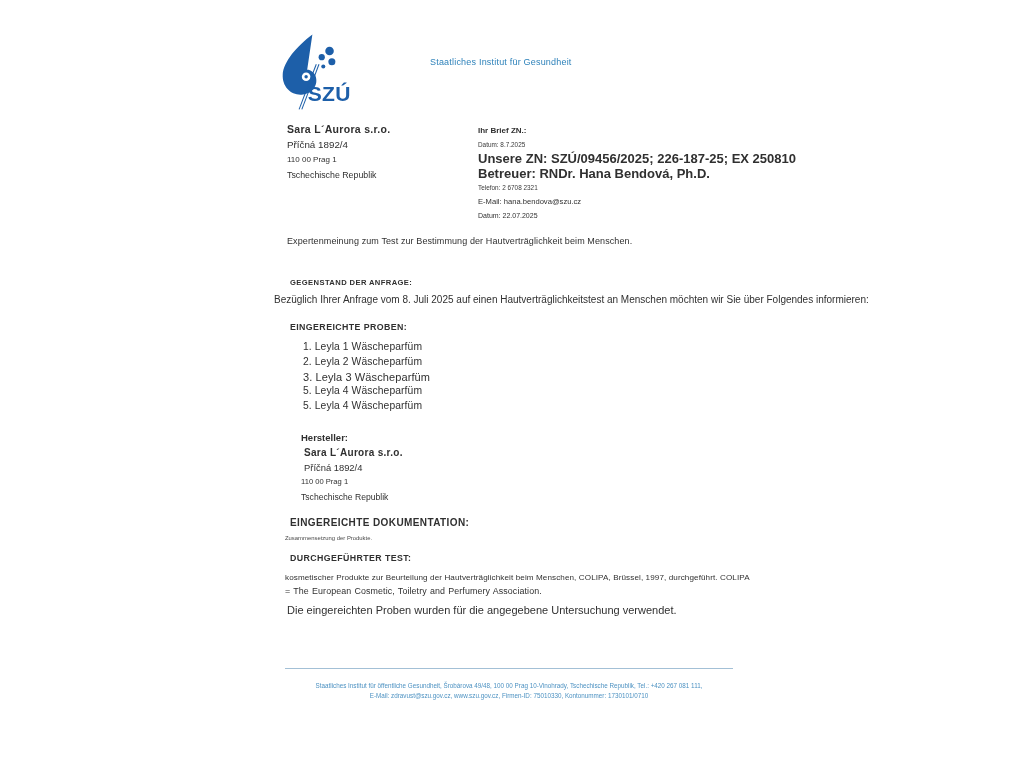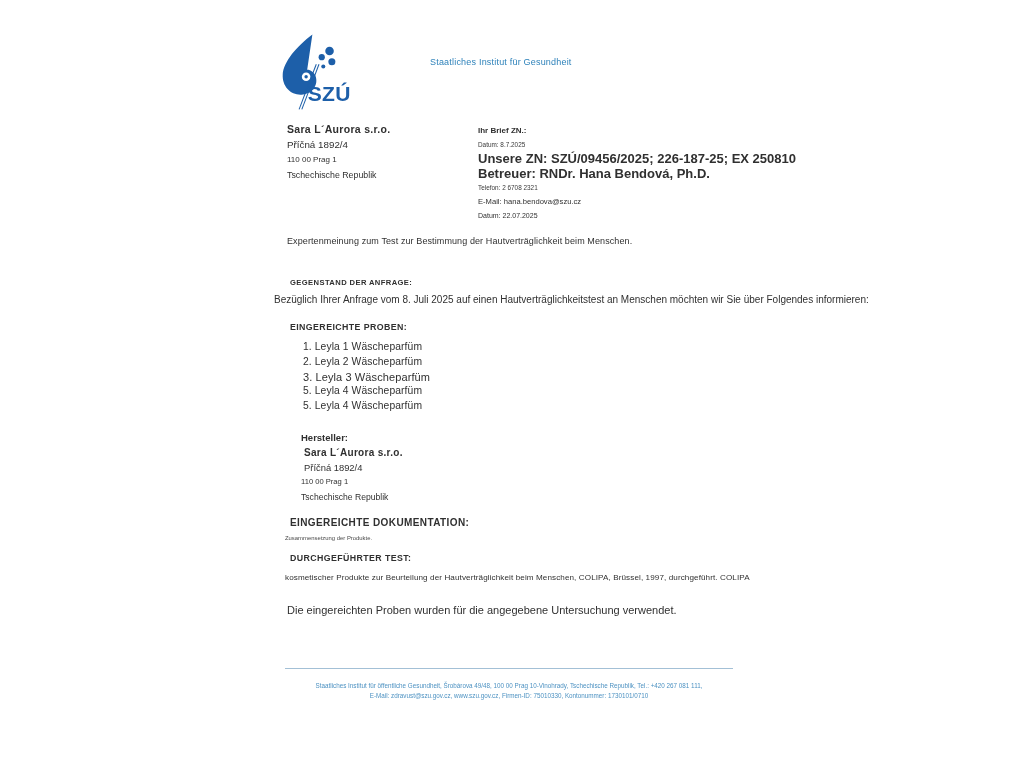--- a/index.html
+++ b/index.html
@@ -111,20 +111,21 @@
   <div class="h-city">110 00 Prag 1</div>
   <div class="h-country">Tschechische Republik</div>
 </div>
 
 <div class="abs sec-h dok-h">EINGEREICHTE DOKUMENTATION:</div>
 <div class="abs dok-t">Zusammensetzung der Produkte.</div>
 
 <div class="abs sec-h test-h">DURCHGEFÜHRTER TEST:</div>
 <div class="abs test-p">
   <div class="test-line l2">kosmetischer Produkte zur Beurteilung der Hautverträglichkeit beim Menschen, COLIPA, Brüssel, 1997, durchgeführt. COLIPA</div>
+  <div class="test-line l3">= The European Cosmetic, Toiletry and Perfumery Association.</div>
 </div>
 <div class="abs note">Die eingereichten Proben wurden für die angegebene Untersuchung verwendet.</div>
 
 <div class="abs rule"></div>
 <div class="abs footer">
   <div>Staatliches Institut für öffentliche Gesundheit, Šrobárova 49/48, 100 00 Prag 10-Vinohrady, Tschechische Republik, Tel.: +420 267 081 111,</div>
   <div>E-Mail: zdravust@szu.gov.cz, www.szu.gov.cz, Firmen-ID: 75010330, Kontonummer: 1730101/0710</div>
 </div>
 
 </body></html>

